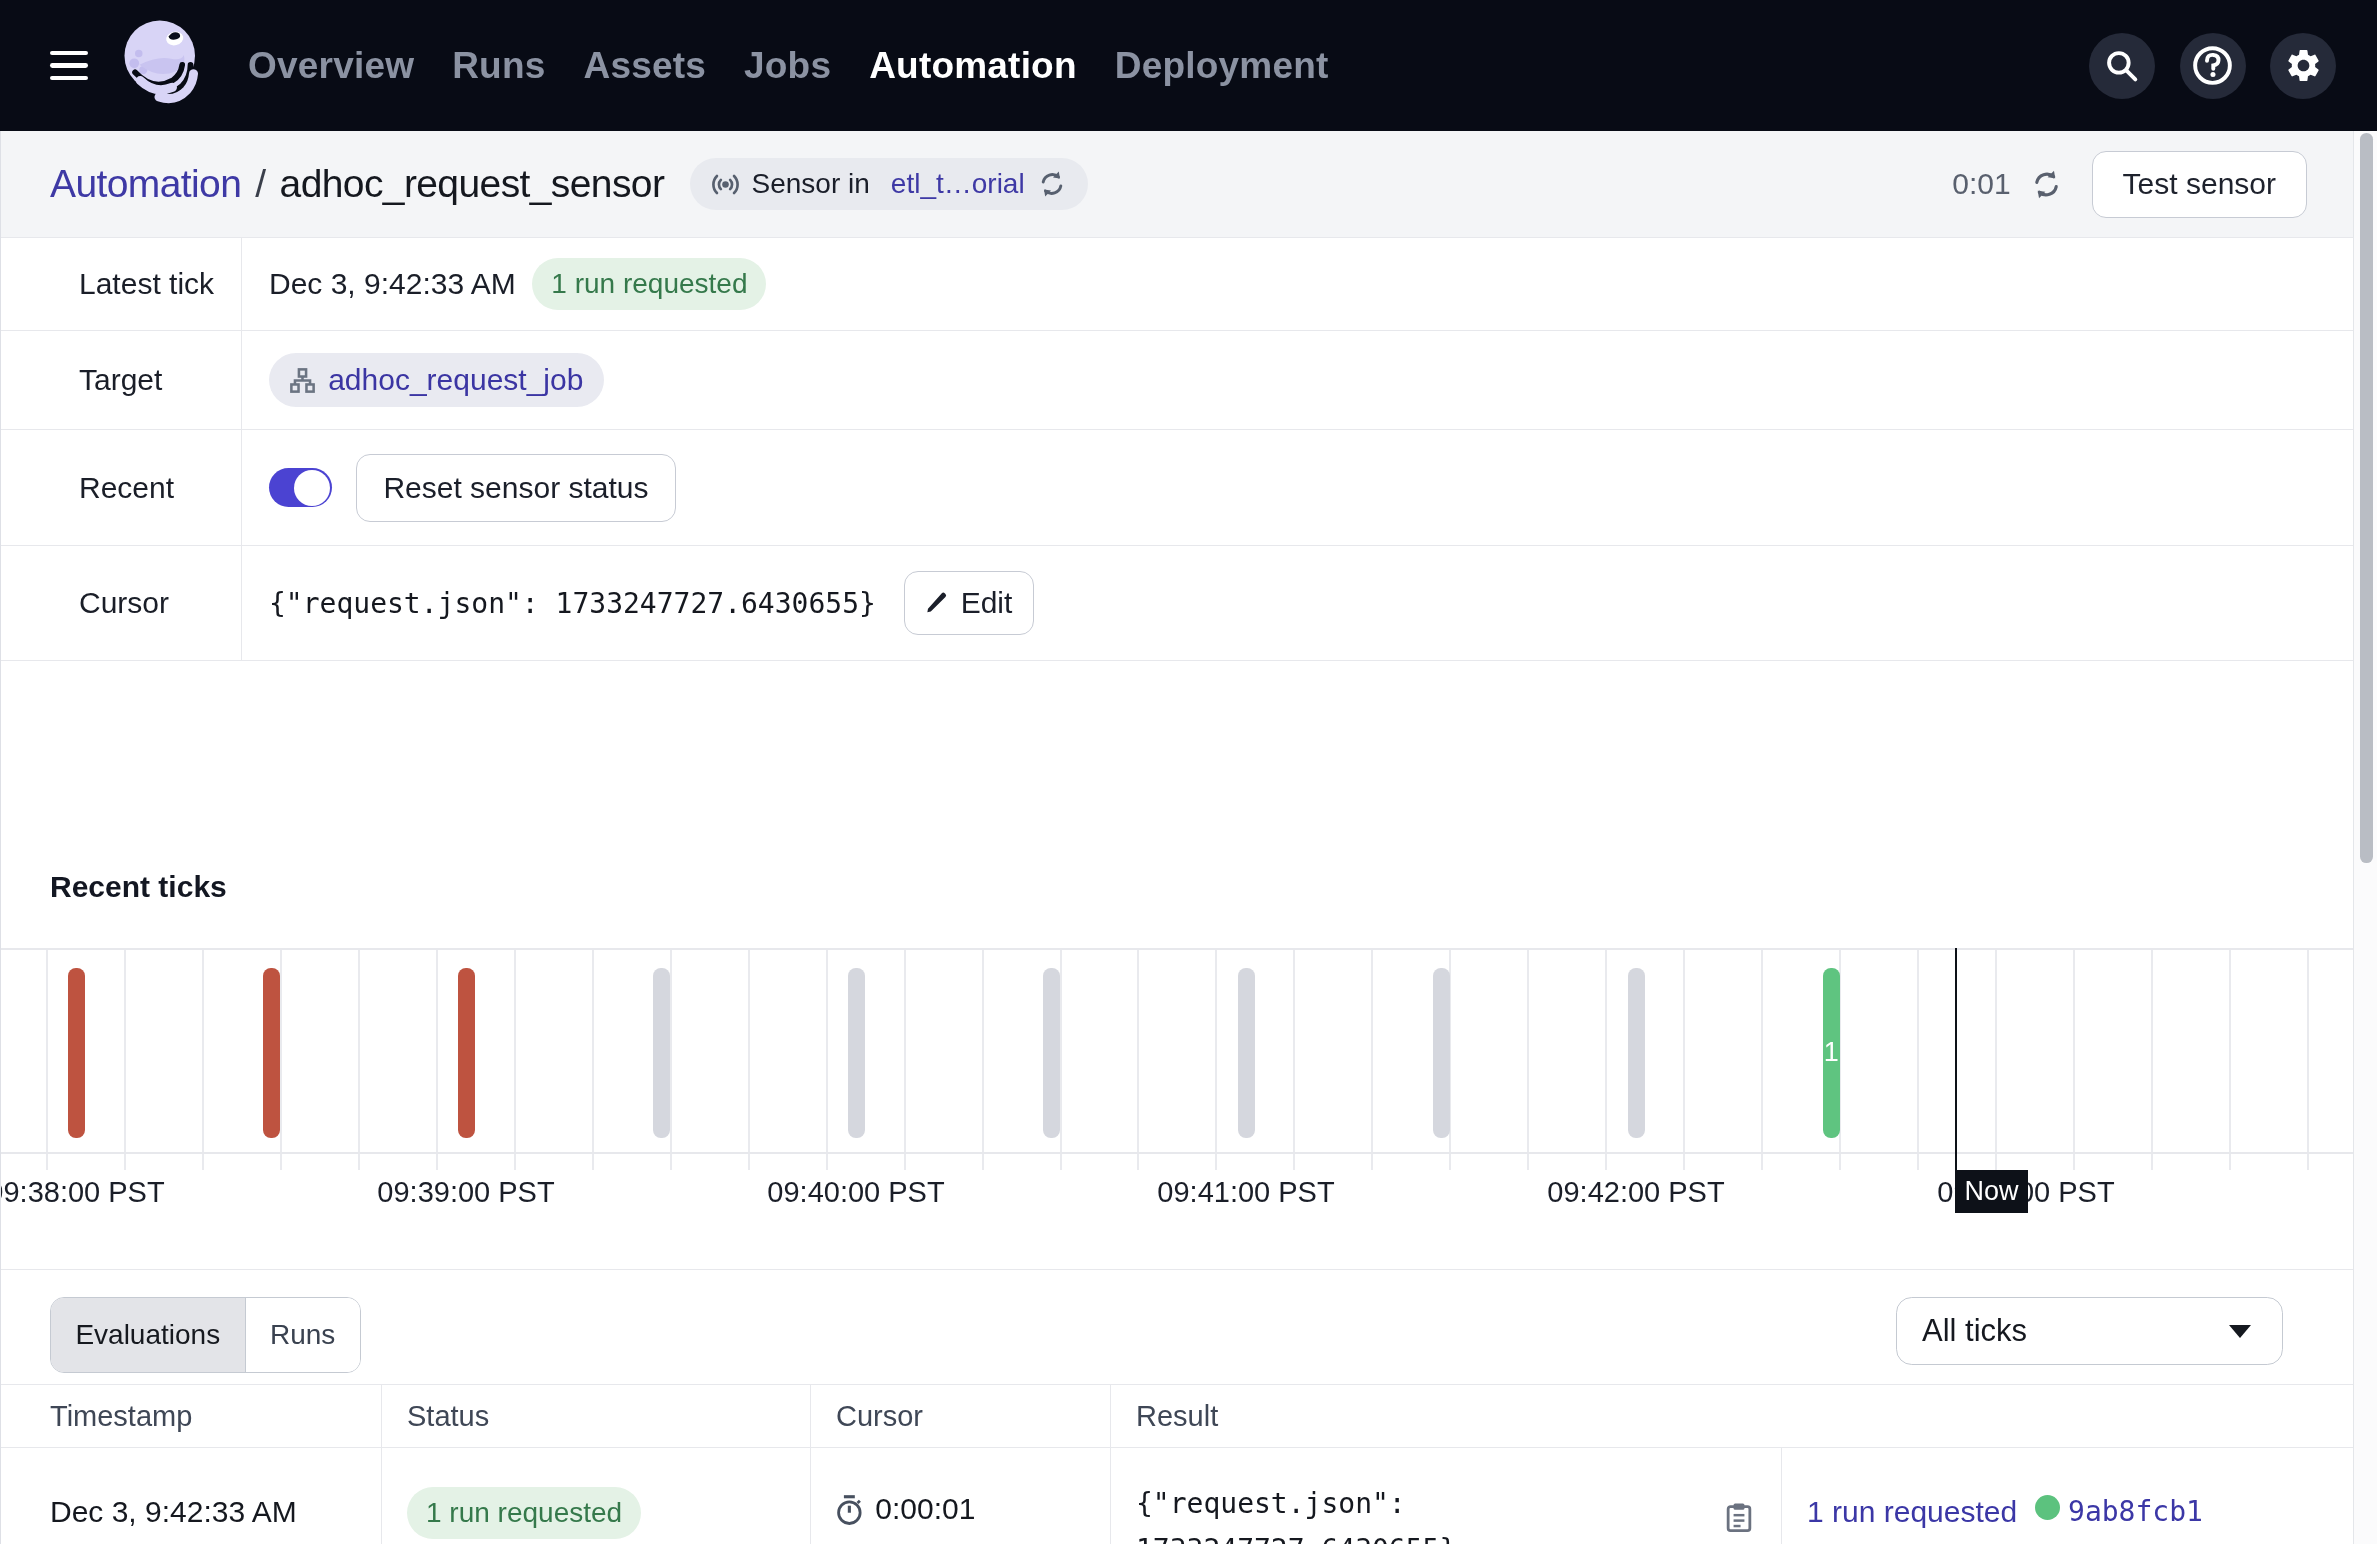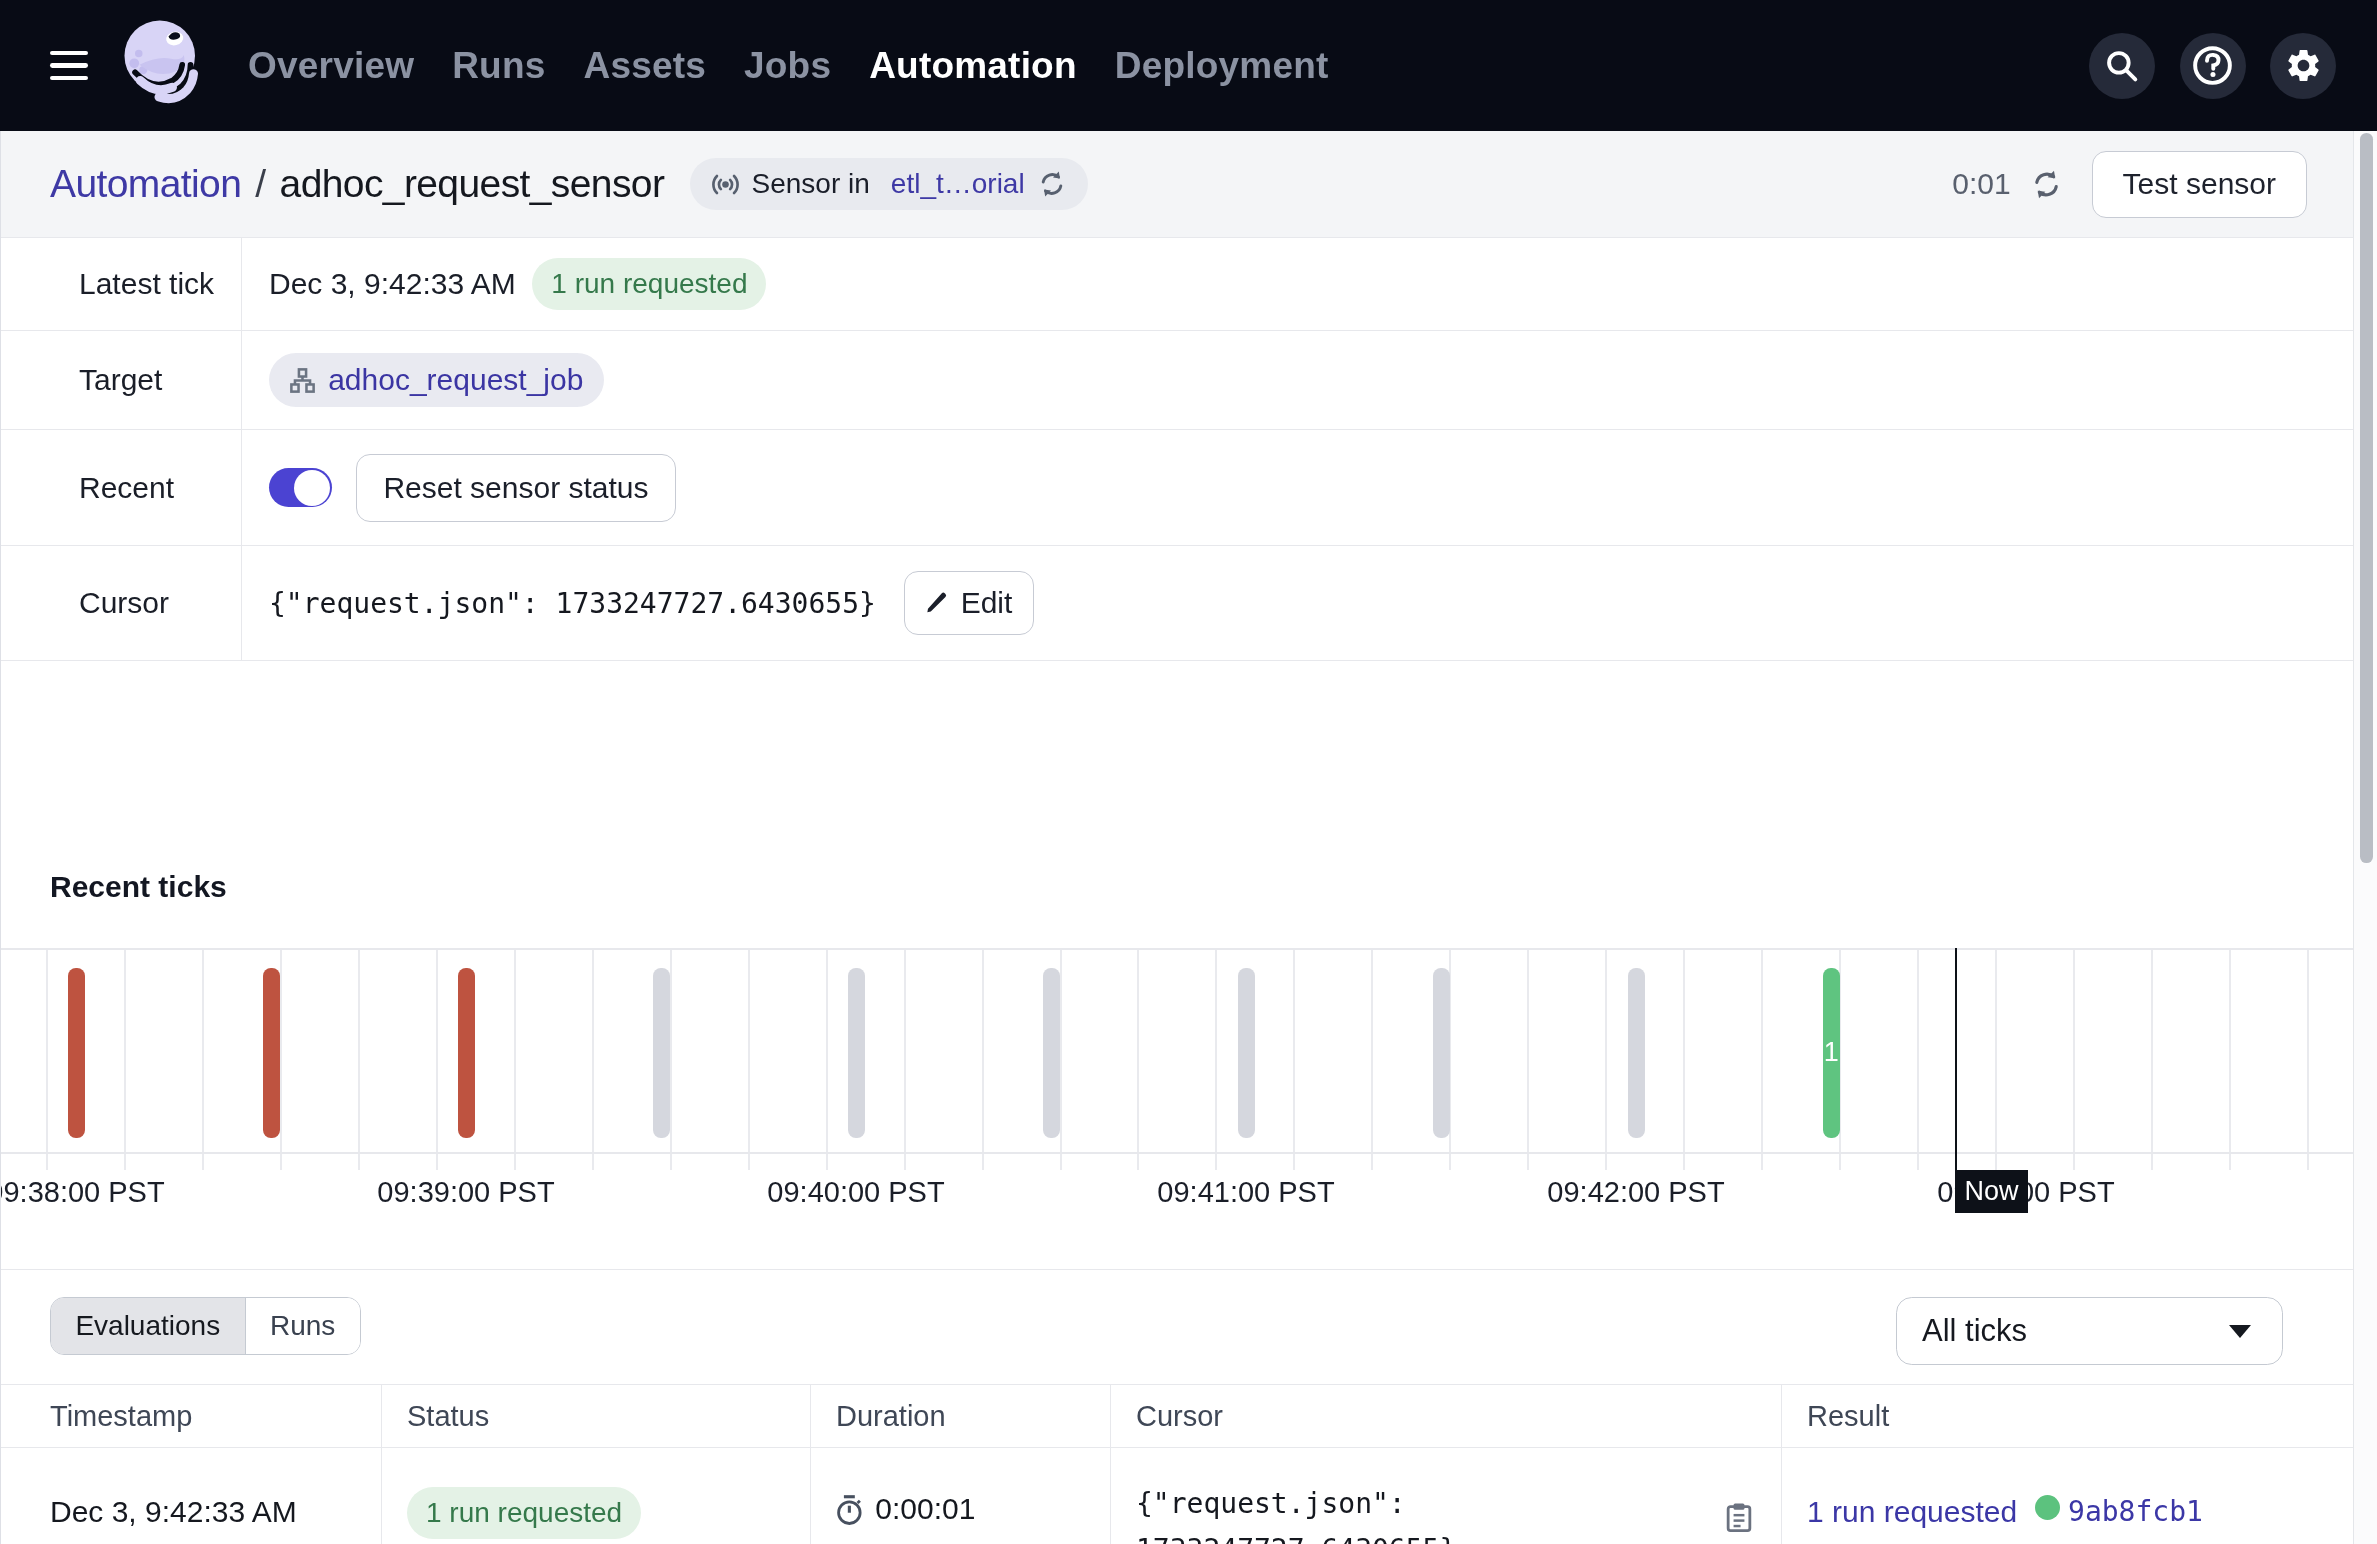--- a/index.html
+++ b/index.html
@@ -74,21 +74,21 @@
   .tickbar { position:absolute; width:16.5px; border-radius:7.9px; display:flex; align-items:center; justify-content:center;
     color:#fff; font-size:27px; cursor:pointer; }
   .axis-label { position:absolute; transform:translateX(-50%); font-size:29px; color:#1A1E28; white-space:nowrap;
     top:227px; line-height:35px; }
   .nowline { position:absolute; top:0; width:2.4px; height:223px; background:#0D1118; }
   .nowbox { position:absolute; top:222px; height:43px; padding:0 9.4px; background:#0D1118; color:#fff;
     font-size:27px; display:flex; align-items:center; justify-content:center; }
 
   
   .controls { position:absolute; left:0; top:1138px; width:100%; height:116px; border-top:1.6px solid #E7E8EC; }
-  .seg { position:absolute; left:49px; top:27px; height:58px; display:flex; border:1.6px solid #C5CAD2;
+  .seg { position:absolute; left:49px; top:27px; height:76px; display:flex; border:1.6px solid #C5CAD2;
     border-radius:14px; overflow:hidden; background:#fff;justify-content:space-between; }
   .seg button { border:none; background:#fff; font-size:28px; padding:0 24.4px; cursor:pointer;
     color:#3A4250; font-family:"Liberation Sans", sans-serif; }
   .seg button.active { background:#E3E4E8; color:#16191F; border-right:1.6px solid #C5CAD2; }
   .select { position:absolute; right:70px; top:27px; width:387px; height:68px; border:1.6px solid #C5CAD2;
     border-radius:15.7px; background:#fff; display:flex; align-items:center; padding:0 31px 0 25px;
     font-size:31px; color:#15181F; cursor:pointer; }
   .select .caret { margin-left:auto; width:0; height:0; border-left:11px solid transparent;
     border-right:11px solid transparent; border-top:13.4px solid #15181F; }
 
@@ -325,21 +325,20 @@
       <div class="select">
         <span>All ticks</span>
         <span class="caret"></span>
       </div>
     </div>
 
     <section class="evals">
       <div class="evrow evhead">
         <div>Timestamp</div>
         <div>Status</div>
-        <div>Duration</div>
         <div>Cursor</div>
         <div>Result</div>
       </div>
       <div class="evrow evdata">
         <div class="cell-ts">Dec 3, 9:42:33 AM</div>
         <div class="cell-status">
           <span class="badge-green">1 run requested</span>
         </div>
         <div class="cell-dur">
           <span class="dur-ic">

